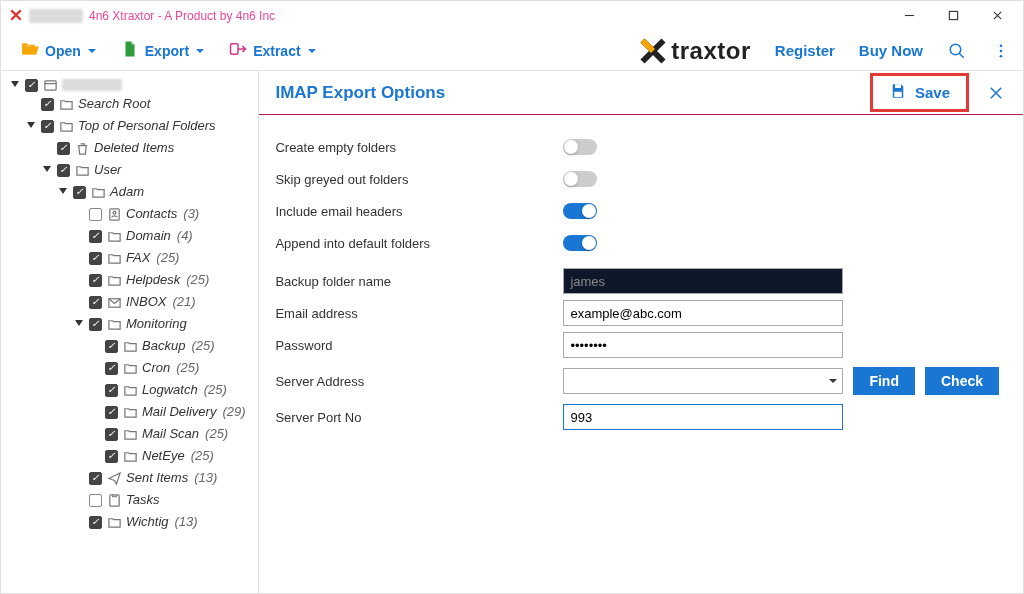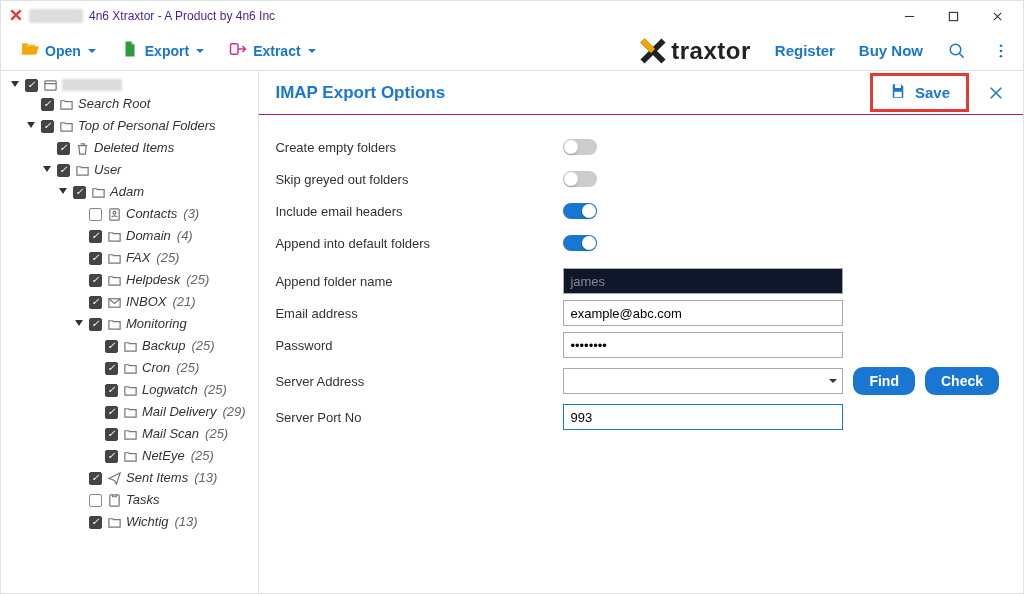--- a/index.html
+++ b/index.html
@@ -1,20 +1,20 @@
 <!DOCTYPE html>
 <html><head>
 <meta charset="utf-8">
 <style>
   * { box-sizing: border-box; font-family: "Segoe UI", Arial, sans-serif; }
   html,body { margin:0; padding:0; background:#fff; }
   body { width:1024px; height:594px; overflow:hidden; position:relative; border:1px solid #e0e0e0; }
 
   
-  .titlebar { height:30px; display:flex; align-items:center; padding:0 4px 0 8px; font-size:12px; color:#4c1d95; }
+  .titlebar { height:30px; display:flex; padding:0 4px 0 8px; font-size:12px; color:#ec4899; }
   .titlebar .left { display:flex; align-items:center; gap:6px; }
   .titlebar .left svg { width:14px; height:14px; }
   .titlebar .controls { margin-left:auto; display:flex; }
   .titlebar .ctrl { width:44px; height:28px; display:flex; align-items:center; justify-content:center; cursor:pointer; }
   .titlebar .ctrl svg { width:11px; height:11px; stroke:#333; stroke-width:1.2; fill:none; }
   .blurred { background:#dcdcdc; color:transparent; width:54px; height:14px; border-radius:2px; filter:blur(1px); }
 
   
   .toolbar { height:40px; border-bottom:1px solid #e0e0e0; display:flex; align-items:center; padding:0 12px; gap:8px; }
   .tbtn { display:flex; align-items:center; gap:6px; padding:4px 8px; color:#1976d2; font-size:14px; font-weight:600; cursor:pointer; }
@@ -64,21 +64,21 @@
   .toggle { width:34px; height:16px; border-radius:10px; background:#ccc; position:relative; cursor:pointer; }
   .toggle::after { content:""; position:absolute; width:14px; height:14px; background:#fff; border-radius:50%; top:1px; left:1px; box-shadow:0 1px 2px rgba(0,0,0,0.3); }
   .toggle.on { background:#1976d2; }
   .toggle.on::after { left:19px; }
   .tin { width:280px; height:26px; border:1px solid #aaa; padding:0 6px; font-size:13px; outline:none; }
   .tin::placeholder { color:#888; }
   .tin.focus { border:1px solid #1976d2; }
   .tin[disabled] { color:#888; background:#0f172a; }
   .combo { width:280px; height:26px; border:1px solid #aaa; display:flex; align-items:center; padding:0 4px 0 6px; cursor:pointer; }
   .combo .arr { margin-left:auto; }
-  .btn { background:#1976d2; color:#fff; font-size:14px; font-weight:600; padding:6px 16px; border:none; border-radius:10px; cursor:pointer; }
+  .btn { background:#1976d2; color:#fff; font-size:14px; font-weight:600; padding:6px 16px; border:none; border-radius:0; cursor:pointer; }
   .form-row .gap { width:10px; }
 </style>
 </head>
 <body>
 
 <div class="titlebar">
   <div class="left">
     <span>
       <svg viewBox="0 0 24 24">
           <path d="M4 4 L20 20 M20 4 L4 20" stroke="#e53935" stroke-width="4" fill="none"></path>
@@ -500,21 +500,21 @@
         </div>
       <div class="form-row">
           <div class="lbl">Include email headers</div>
           <div class="toggle on"></div>
         </div>
       <div class="form-row">
           <div class="lbl">Append into default folders</div>
           <div class="toggle on"></div>
         </div>
       <div class="form-row" style="margin-top:6px;">
-          <div class="lbl">Append folder name</div>
+          <div class="lbl">Backup folder name</div>
           <input class="tin" disabled="" placeholder="james" style="">
         </div>
       <div class="form-row">
           <div class="lbl">Email address</div>
           <input class="tin" value="example@abc.com" style="">
         </div>
       <div class="form-row">
           <div class="lbl">Password</div>
           <input class="tin" value="••••••••" style="">
         </div>

